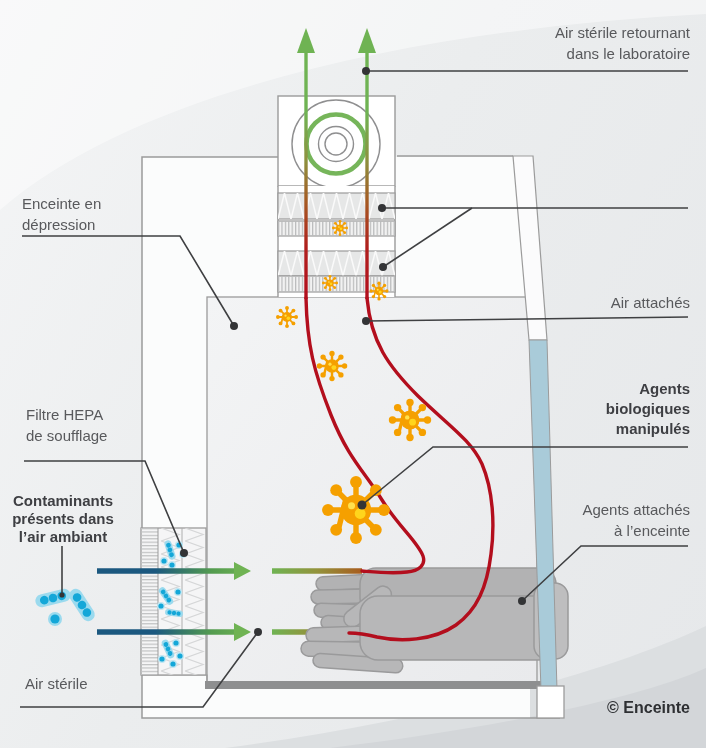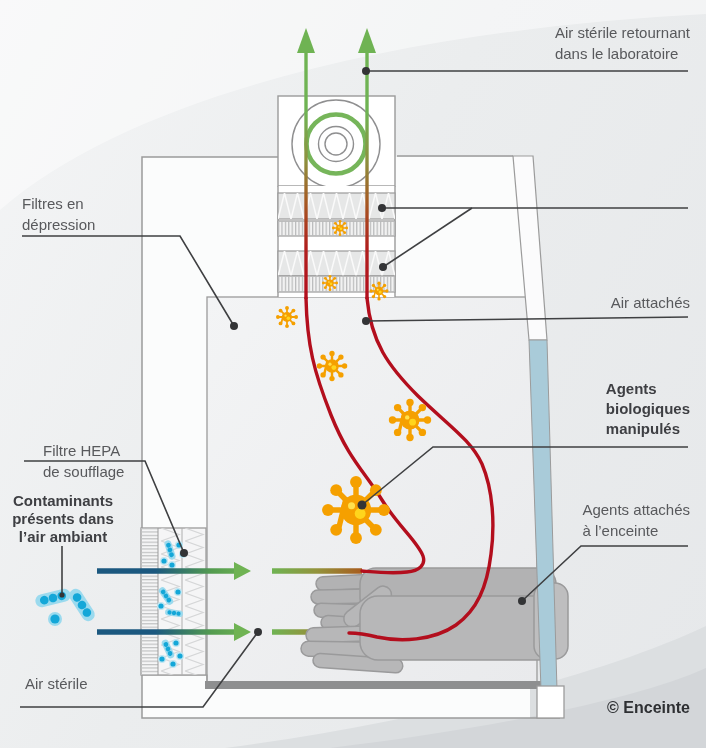--- a/index.html
+++ b/index.html
@@ -6,21 +6,21 @@
   #stage{
     position:relative;width:706px;height:748px;overflow:hidden;
     background:linear-gradient(118deg,#f4f5f6 0%,#ebedee 45%,#e6e8ea 100%);
     font-family:"Liberation Sans",sans-serif;
   }
   #stage svg{position:absolute;left:0;top:0;}
   .lbl{
     position:absolute;white-space:pre-line;color:#58595c;
     font-size:15px;line-height:21px;
   }
-  .lbl.right{right:16px;text-align:left;}
+  .lbl.right{right:16px;text-align:right;}
   .lbl.left{left:22px;text-align:left;}
   .lbl.bold{font-weight:bold;color:#3e3f43;}
   .credit{
     position:absolute;right:16px;top:699px;font-weight:bold;
     font-size:16px;color:#2e3033;
   }
 </style>
 </head>
 <body>
 
@@ -285,23 +285,23 @@
 </svg>
 
 <div class="lbl right" style="top:22px;">Air stérile retournant
 dans le laboratoire</div>
 <div class="lbl right" style="top:292px;">Air attachés</div>
 <div class="lbl right bold" style="top:379px;line-height:20px;">Agents
 biologiques
 manipulés</div>
 <div class="lbl right" style="top:499px;">Agents attachés
 à l’enceinte</div>
-<div class="lbl left" style="top:193px;">Filtres en
+<div class="lbl left" style="top:193px;">Enceinte en
 dépression</div>
-<div class="lbl left" style="top:440px;left:26px;margin-left:17px;">Filtre HEPA
+<div class="lbl left" style="top:404px;left:26px;">Filtre HEPA
 de soufflage</div>
 <div class="lbl bold" style="top:492px;left:4px;width:118px;text-align:center;line-height:18px;">Contaminants
 présents dans
 l’air ambiant</div>
 <div class="lbl left" style="top:673px;left:25px;text-align:right;">Air stérile</div>
 <div class="credit">© Enceinte</div>
 
 </div>
 
 </body></html>

